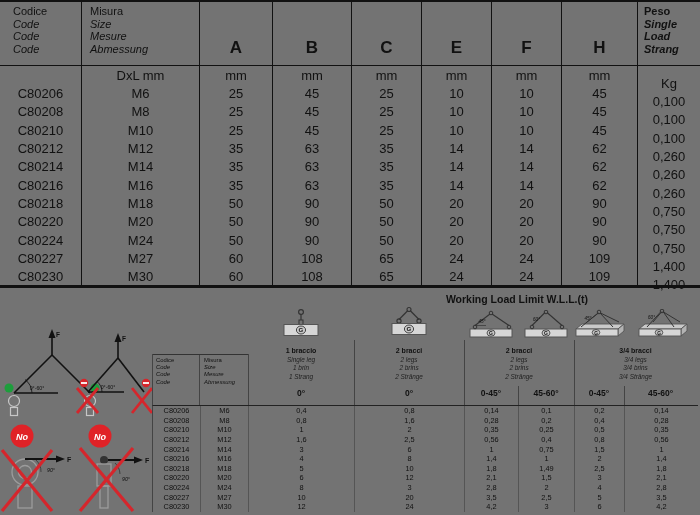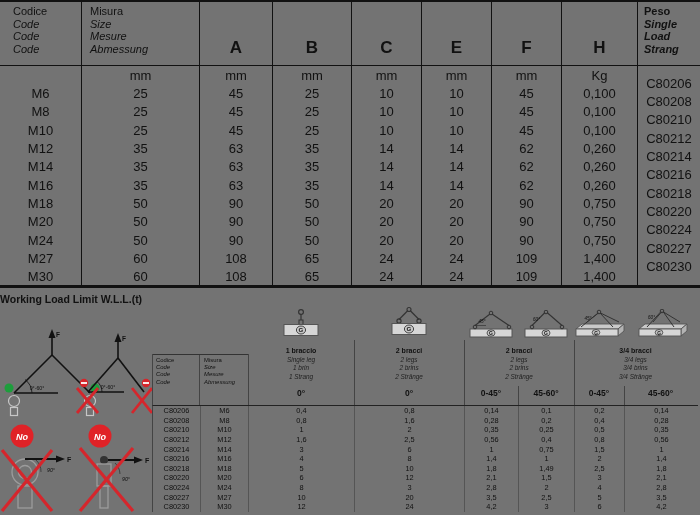--- a/index.html
+++ b/index.html
@@ -23,21 +23,21 @@
   .hdim{display:flex;align-items:flex-end;justify-content:center;
         font-weight:bold;font-size:17px;padding-bottom:7px;}
   .tt-body{position:absolute;left:0;top:64px;right:0;bottom:0;display:grid;
            grid-template-columns:82px 118px 73px 79px 70px 70px 70px 76px auto;
            grid-auto-rows:18.35px;font-size:13px;}
   .tt-body .cell{display:flex;align-items:center;justify-content:center;
                  border-right:1.5px solid #111;box-sizing:border-box;}
   .tt-body .cell:nth-child(9n){border-right:none;margin-top:16px;}
 
   
-  .wll-title{position:absolute;left:0;top:293px;width:588px;text-align:left;
+  .wll-title{position:absolute;left:0;top:293px;width:588px;text-align:right;
              font-weight:bold;font-size:10.5px;}
   .icon{position:absolute;}
   .lblock{position:absolute;top:347px;text-align:center;line-height:8.6px;}
   .lblock .b{font-weight:bold;font-size:7px;}
   .lblock .i{font-style:italic;font-size:6.4px;color:#222;}
   .ang{position:absolute;top:388px;height:15px;text-align:center;
        font-weight:bold;font-size:8.5px;}
   .codehead{position:absolute;left:152px;top:354px;width:96px;height:51px;box-sizing:border-box;
             border-top:1px solid #333;display:flex;}
   .codehead .chcol{width:48px;box-sizing:border-box;font-size:5.9px;line-height:7.2px;
@@ -81,20 +81,21 @@
       <div class="hcell hdim">H</div>
       <div class="hcell last hblock hb-weight">
         <div class="l0">Peso</div>
         <div class="li">Single</div>
         <div class="li">Load</div>
         <div class="li">Strang</div>
       </div>
     </div>
     <div class="tt-body" id="tt-body">
         <div class="cell"></div>
+        <div class="cell">DxL mm</div>
         <div class="cell">mm</div>
         <div class="cell">mm</div>
         <div class="cell">mm</div>
         <div class="cell">mm</div>
         <div class="cell">mm</div>
         <div class="cell">mm</div>
         <div class="cell">Kg</div>
         <div class="cell">C80206</div>
         <div class="cell">M6</div>
         <div class="cell">25</div>

